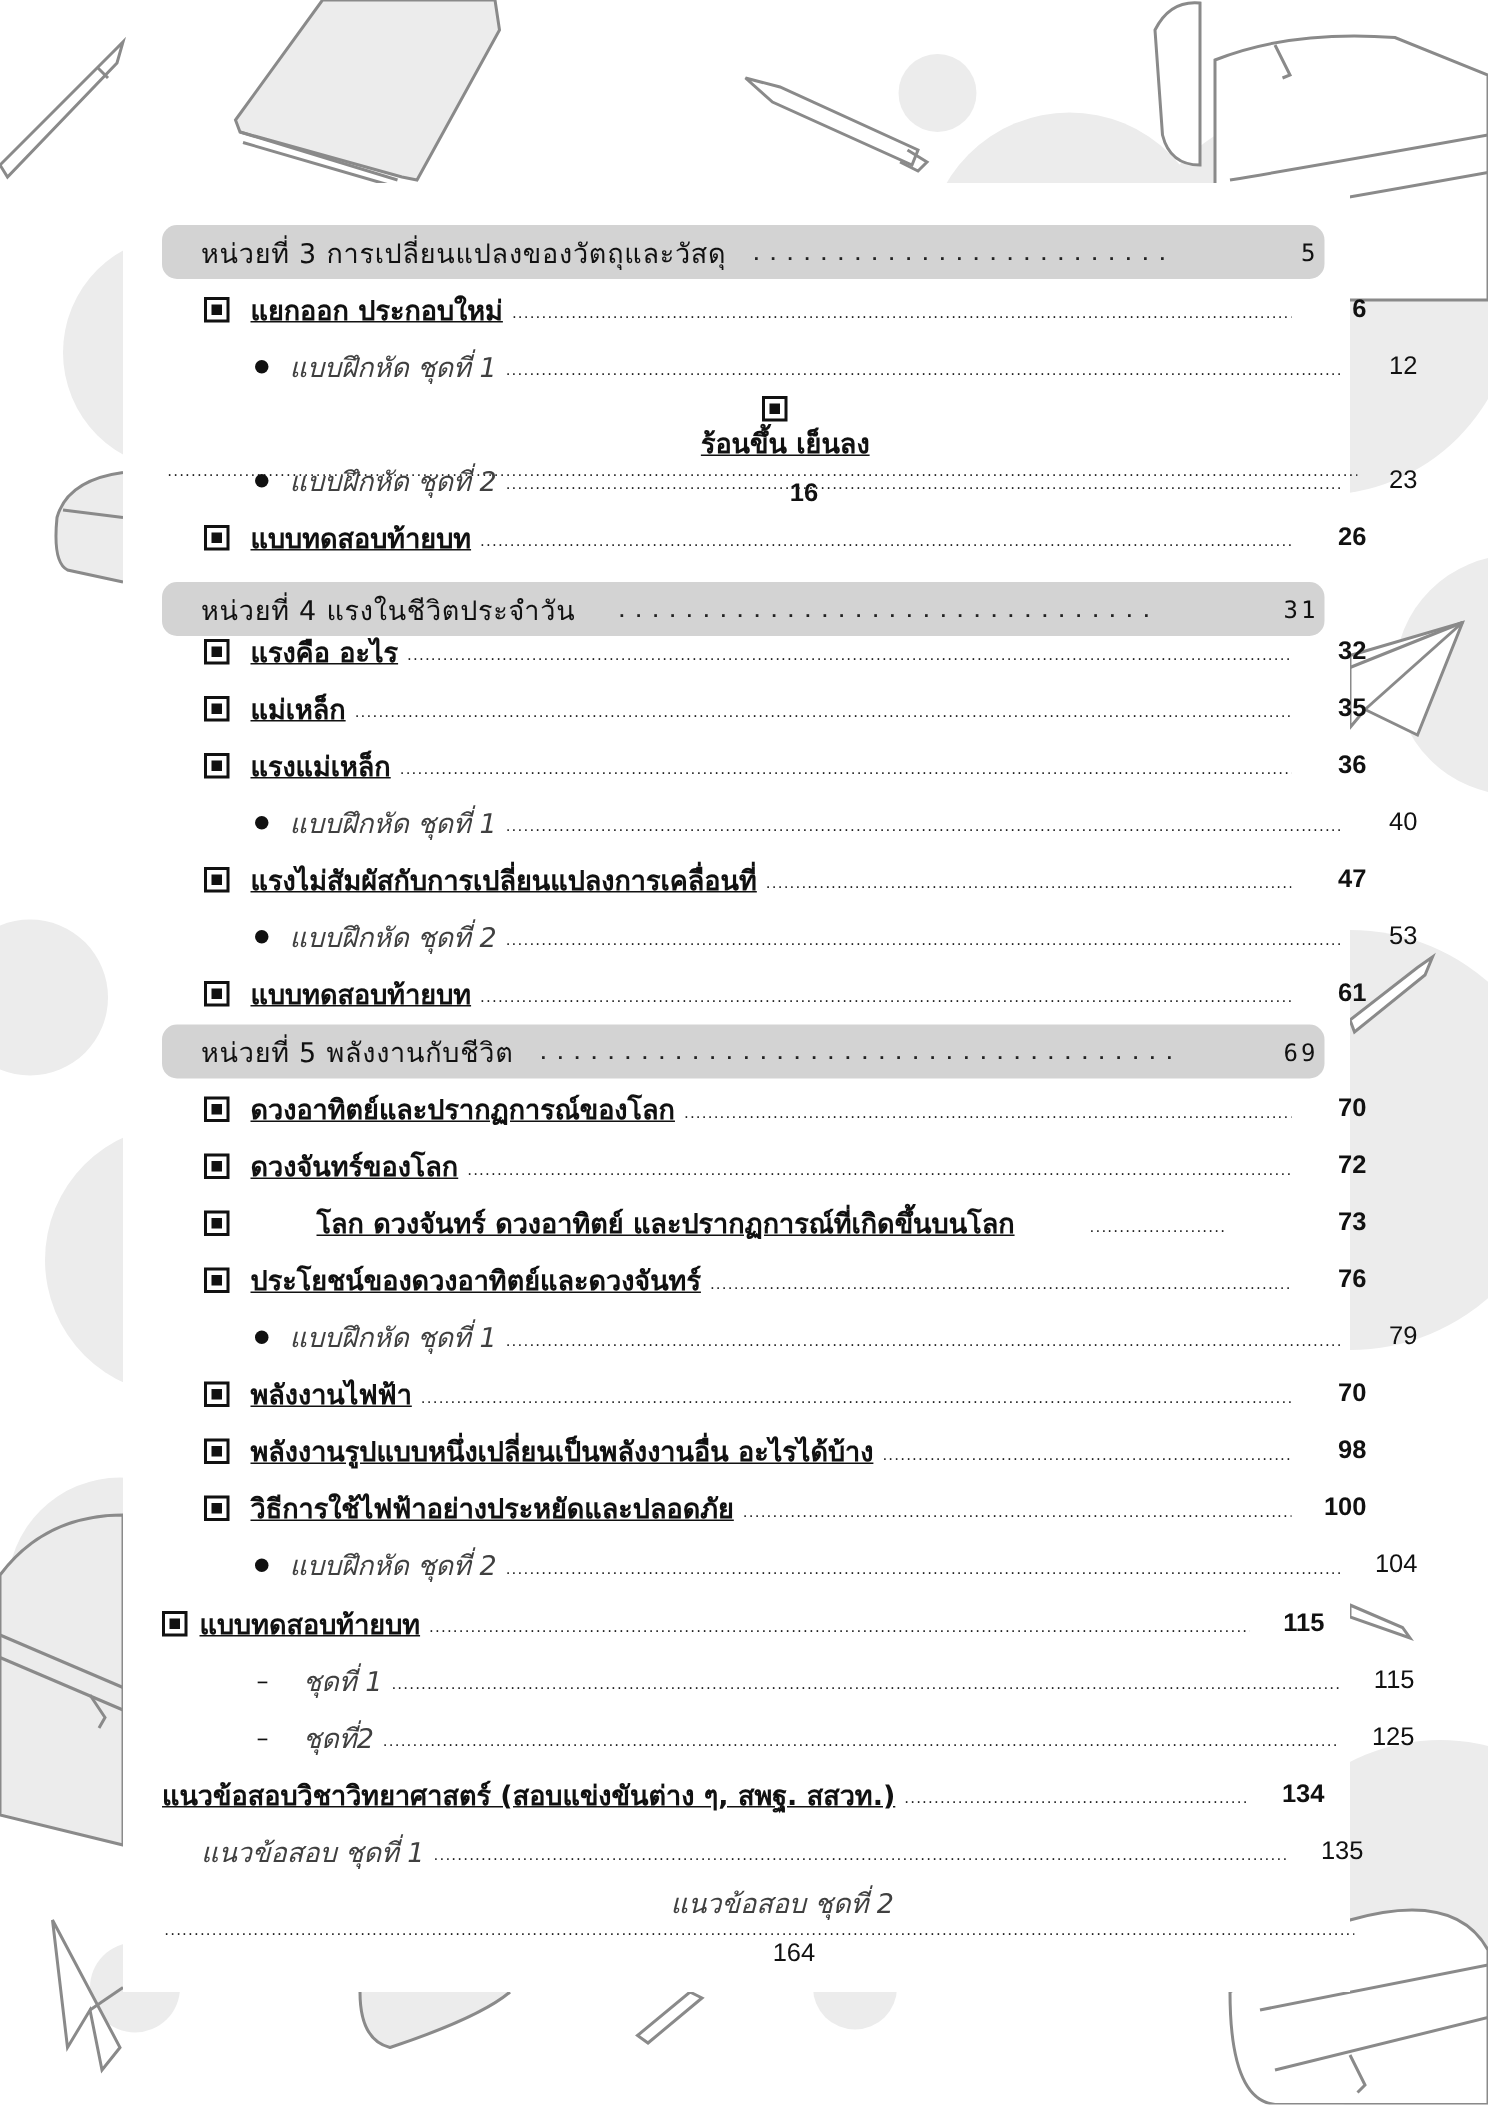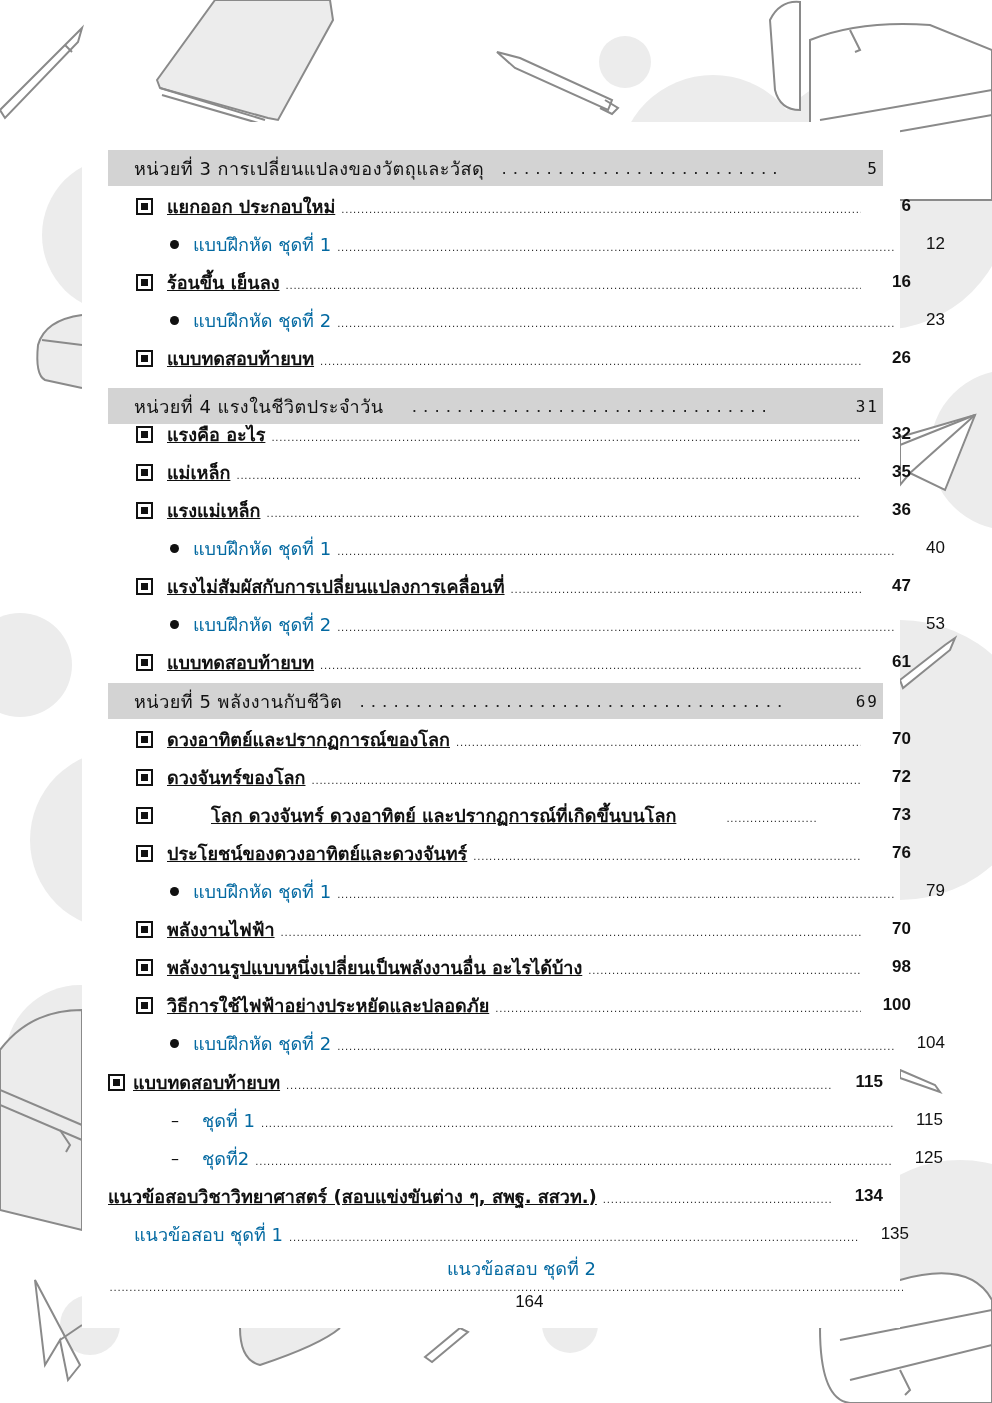--- a/index.html
+++ b/index.html
@@ -26,28 +26,28 @@
   }
   .row .lead::after {
     content:". . . . . . . . . . . . . . . . . . . . . . . . . . . . . . . . . . . . . . . . . . . . . . . . . . . . . . . . . . . . . . . . . . . . . . . . . . . . . . . . . . . . . . . . . . . . . . . . . . . . . . . . . . . . . . . . . . . . . . . . . . . . . . . . . . . . . . . . . . . . . . . . . . . . . . . . . . . . . . . . . . . . . . . . . . . . . . . . . . . . . . . . . . . . . . . . . . . . . . . . .";
     letter-spacing:-1.2px;
   }
   .row .pg {
     flex:0 0 auto; width:44px; text-align:right; font-size:17px;
     font-family:"Liberation Sans",sans-serif;
   }
   .row .title { white-space:nowrap; font-size:18px; }
-  .row.unit { background:#d3d3d3; }
+  .row.unit { background:#d3d3d3;border-radius:10px; }
   .row.unit .title { padding-left:26px; font-family:"DejaVu Sans",sans-serif; font-weight:normal; letter-spacing:0.5px; }
   .row.unit .lead { margin-left:18px; margin-right:36px; padding-bottom:10px; }
   .row.unit .lead::after { letter-spacing:2px; font-weight:bold; }
   .row.unit .pg { font-family:"DejaVu Sans Mono",monospace; letter-spacing:2px; font-size:16px; padding-right:4px; width:60px; }
   .row.sec .title { font-weight:bold;text-decoration:underline; }
   .row.sec .pg { font-weight:bold; }
-  .row.ex .title, .row.sub .title { font-weight:normal; font-family:"DejaVu Sans",sans-serif; color:#0369a1; }
+  .row.ex .title, .row.sub .title { font-weight:normal; font-family:"DejaVu Sans",sans-serif; color:#404040;font-style:italic; }
   .row.ex .pg, .row.sub .pg { font-weight:normal; }
   .box {
     display:inline-block; width:13px; height:13px; border:2px solid #111;
     position:relative; margin-right:14px; vertical-align:middle;
     flex:0 0 auto;
   }
   .box::after {
     content:""; position:absolute; left:3px; top:3px; width:7px; height:7px; background:#111;
   }
   .dot {
@@ -166,21 +166,21 @@
       <span class="title">แยกออก ประกอบใหม่</span>
       <span class="lead"></span>
       <span class="pg">6</span>
     </div>
     <div class="row ex ind2" style="top:104px;">
       <span class="dot"></span>
       <span class="title">แบบฝึกหัด ชุดที่ 1</span>
       <span class="lead"></span>
       <span class="pg">12</span>
     </div>
-    <div class="row sec ind1" style="top:142px;">
+    <div class="row sec ind1" style="top:142px;flex-direction:column;">
       <span class="box"></span>
       <span class="title">ร้อนขึ้น เย็นลง</span>
       <span class="lead"></span>
       <span class="pg">16</span>
     </div>
     <div class="row ex ind2" style="top:180px;">
       <span class="dot"></span>
       <span class="title">แบบฝึกหัด ชุดที่ 2</span>
       <span class="lead"></span>
       <span class="pg">23</span>

